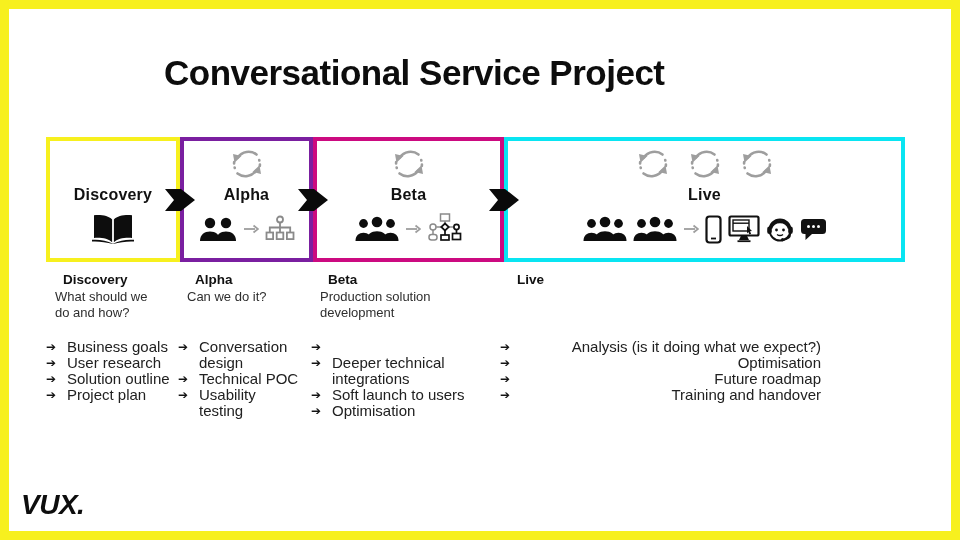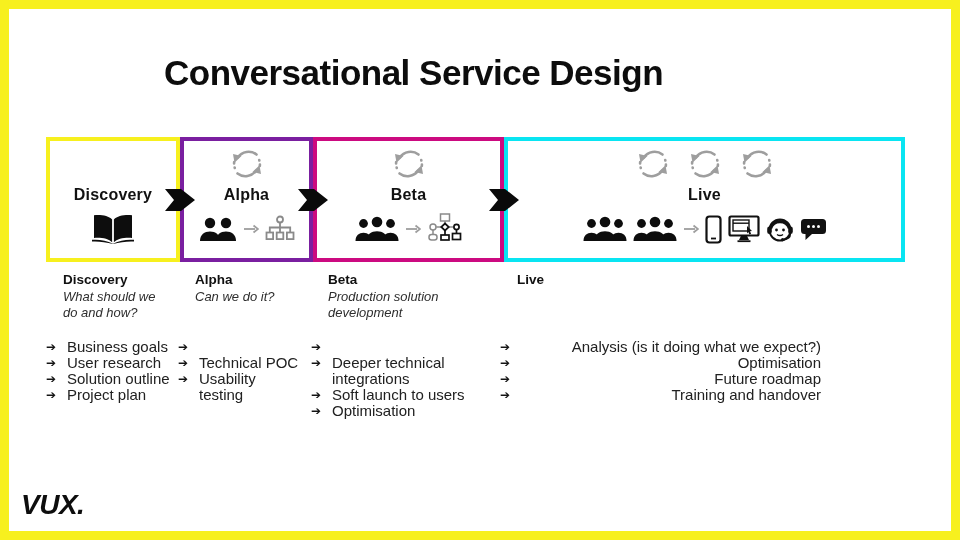--- a/index.html
+++ b/index.html
@@ -32,21 +32,21 @@
   .icon-row{height:40px;display:flex;align-items:center;justify-content:center;gap:6px;}
   .phase-arrow{position:absolute;top:189px;z-index:40;width:30px;height:22px;}
   .arrow-1{left:165px;} .arrow-2{left:298px;} .arrow-3{left:489px;}
   
   .col{position:absolute;top:272px;}
   .col-discovery{left:46px;width:128px;}
   .col-alpha{left:178px;width:124px;}
   .col-beta{left:311px;width:172px;}
   .col-live{left:500px;width:330px;}
   .sec-title{margin:0 0 2px 17px;font-size:13.5px;font-weight:700;color:#111;}
-  .sec-sub{margin:0 0 0 17px;font-style:italic;font-size:13px;line-height:16px;color:#2e2e2e;}
+  .sec-sub{margin:0 0 0 9px;font-size:13px;line-height:16px;color:#2e2e2e;}
   .col-discovery .sec-sub{width:100px;}
   .col-beta .sec-sub{width:150px;}
   .bullets{position:absolute;top:67px;left:0;width:100%;}
   .bullet{display:flex;align-items:flex-start;}
   .b-arrow{width:21px;flex:0 0 21px;font-size:12px;line-height:16px;color:#141414;
            font-family:"DejaVu Sans","Liberation Sans",sans-serif;}
   .b-text{font-size:15px;line-height:16px;color:var(--c-text);}
   .col-discovery .b-text{width:105px;}
   .col-alpha .b-text{width:102px;}
   .col-beta .b-text{width:150px;}
@@ -54,21 +54,21 @@
   
   .logo{position:absolute;left:21px;top:489px;font-size:28px;font-weight:800;color:#0d0d0d;letter-spacing:-0.5px;font-style:italic;}
   svg{display:block;}
 </style>
 </head>
 <body>
 
 <div class="slide">
   <div class="frame"></div>
 
-  <h1 class="page-title">Conversational Service Design</h1>
+  <h1 class="page-title">Conversational Service Project</h1>
 
   <div class="strip">
 
     <div class="phase-box box-discovery">
       <div class="cycle-row"></div>
       <div class="box-label">Discovery</div>
       <div class="icon-row">
         <svg width="44" height="30" viewBox="0 0 44 30">
           <path fill="#0d0d0d" d="M21.1 5.4 C17.5 1.9 10.5 0.6 3 1.3 L3 24 C10.5 23.4 17.7 24.8 21.1 28.3 Z"></path>
           <path fill="#0d0d0d" d="M22.9 5.4 C26.5 1.9 33.5 0.6 41 1.3 L41 24 C33.5 23.4 26.3 24.8 22.9 28.3 Z"></path>
@@ -288,20 +288,21 @@
       </div>
     </div>
   </div>
 
   <div class="col col-alpha">
     <h3 class="sec-title">Alpha</h3>
     <p class="sec-sub">Can we do it?</p>
     <div class="bullets">
       <div class="bullet">
         <span class="b-arrow">➔</span>
+        <span class="b-text">Conversation design</span>
       </div>
       <div class="bullet">
         <span class="b-arrow">➔</span>
         <span class="b-text">Technical POC</span>
       </div>
       <div class="bullet">
         <span class="b-arrow">➔</span>
         <span class="b-text">Usability testing</span>
       </div>
     </div>

